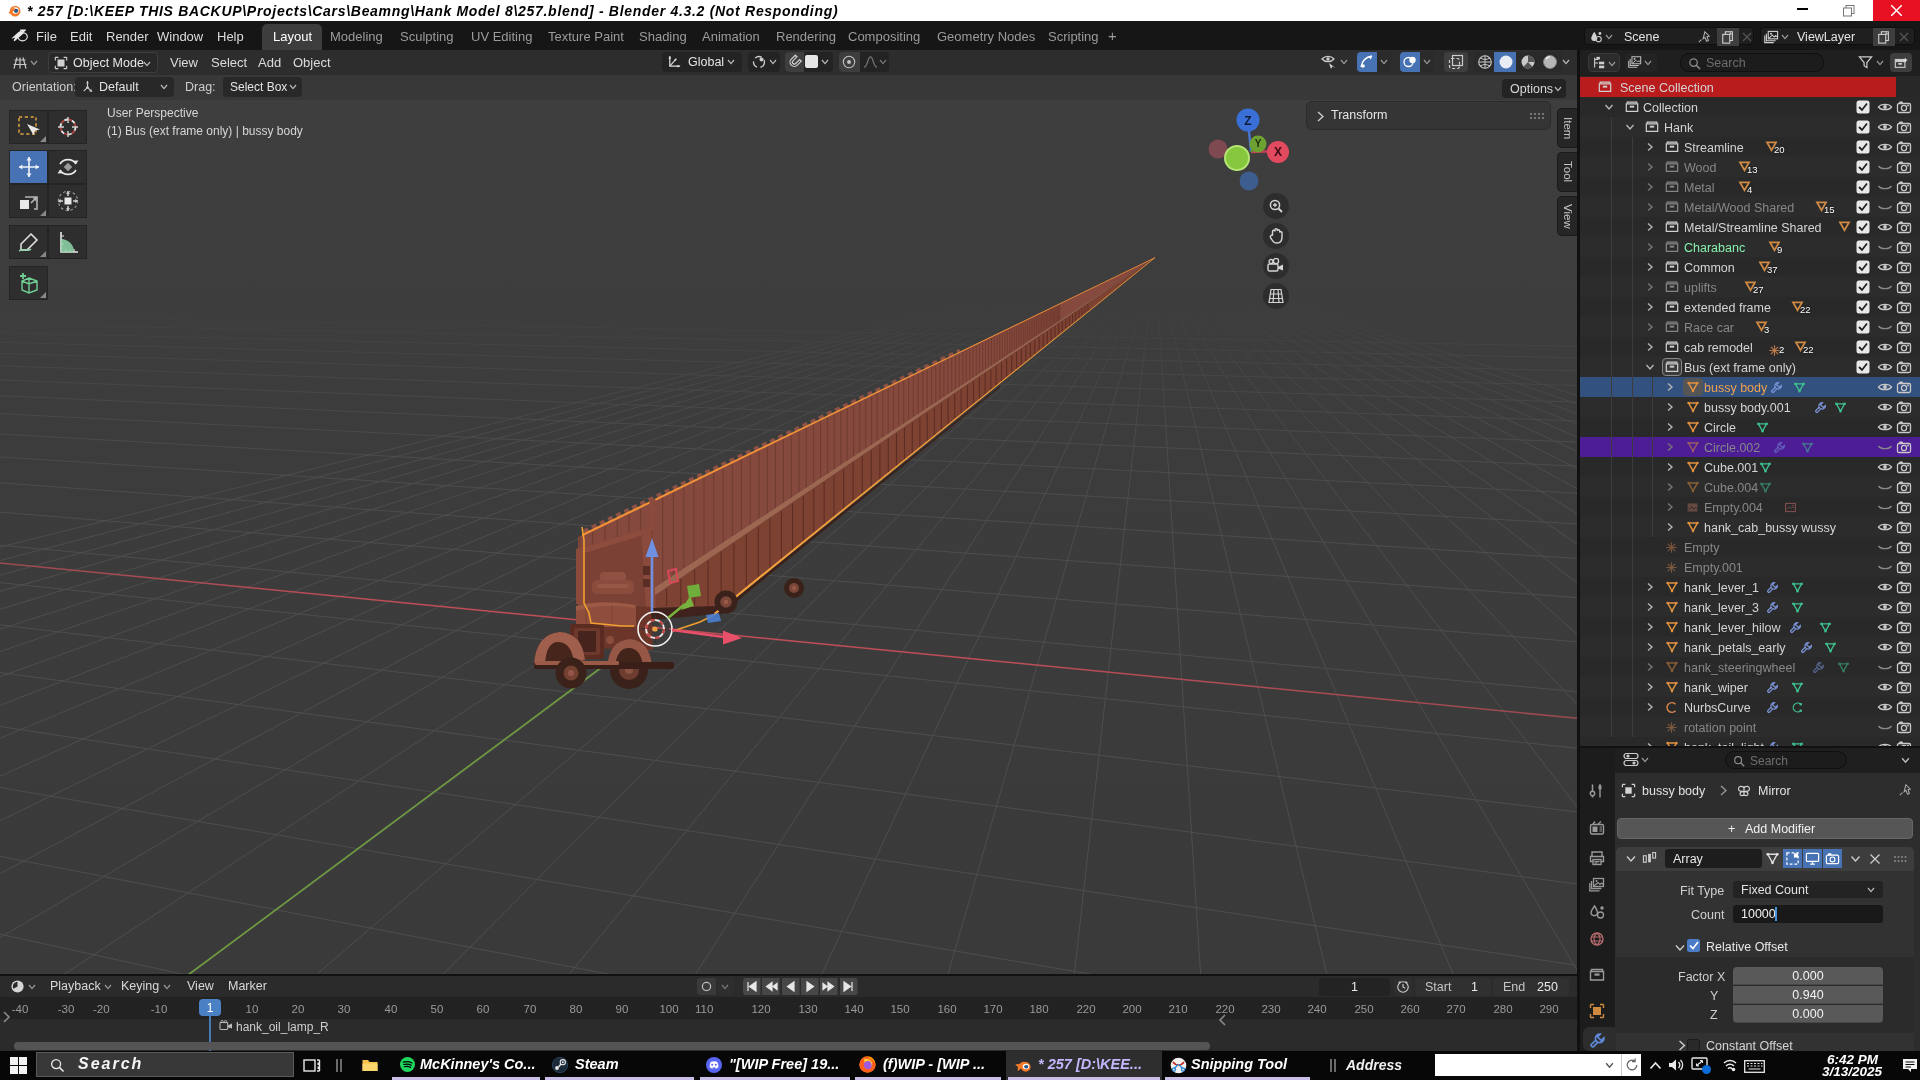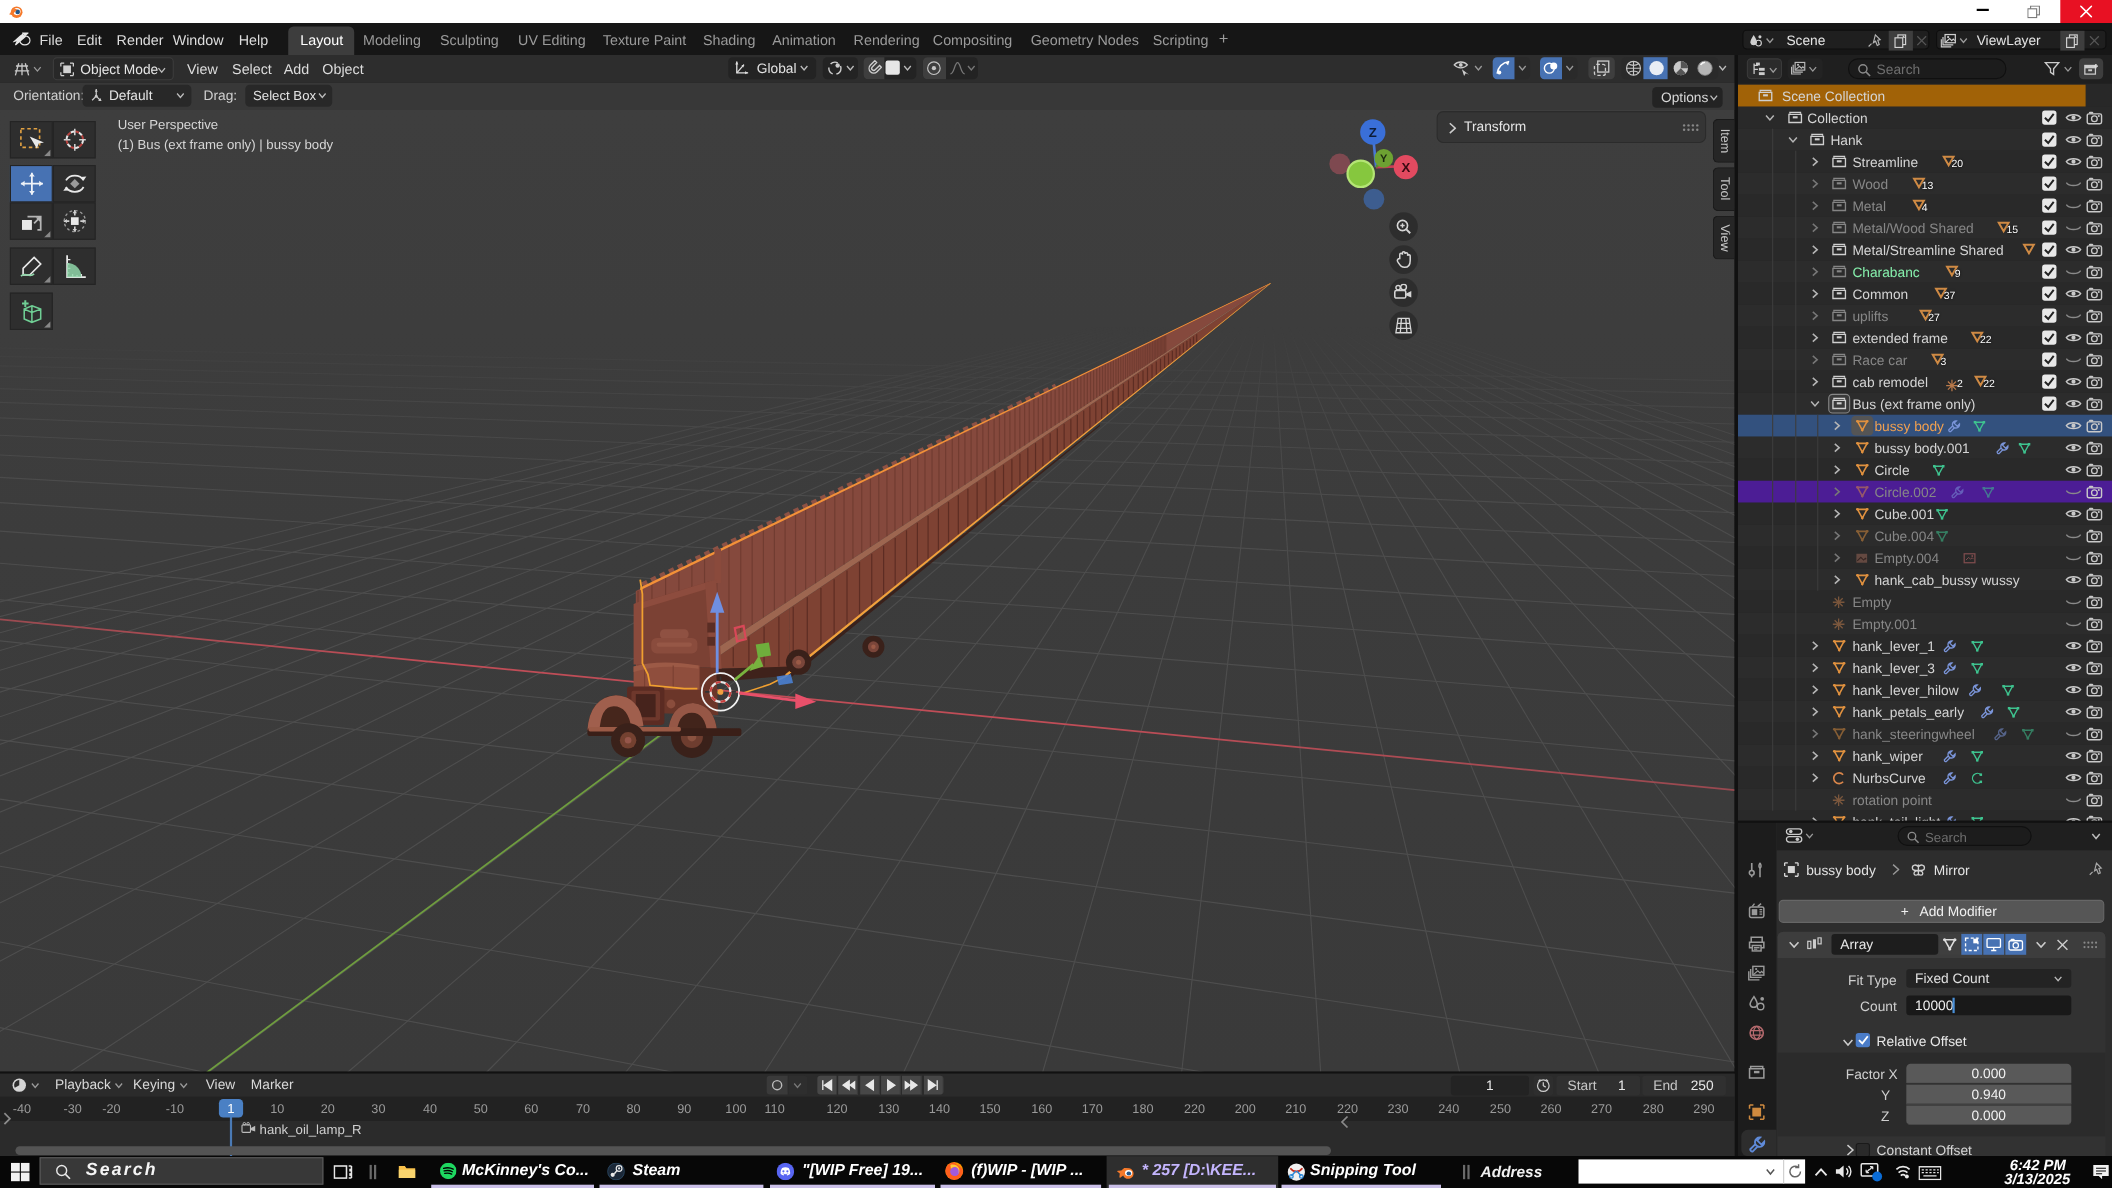--- a/index.html
+++ b/index.html
@@ -9,20 +9,21 @@
 </style></head><body>
 <div class="abs" style="left:0;top:0;width:1920px;height:1080px;background:#101010">
 
 <div class="abs" style="left:0;top:0;width:1920px;height:21px;background:#ffffff">
  <svg class="abs" style="left:7px;top:3px" width="15" height="15" viewBox="0 0 24 24">
   <circle cx="13" cy="13" r="8.5" fill="#f5792a"></circle>
   <circle cx="13.5" cy="12" r="5.2" fill="#fff"></circle>
   <circle cx="14.5" cy="12.5" r="3.4" fill="#265787"></circle>
   <path d="M2 16 L10 8 L14 9 L6 17 Z" fill="#f5792a"></path>
  </svg>
+ <div class="txt" style="left:27px;top:3px;font-size:14px;font-weight:bold;font-style:italic;color:#000;letter-spacing:0.7px">* 257 [D:\KEEP THIS BACKUP\Projects\Cars\Beamng\Hank Model 8\257.blend] - Blender 4.3.2 (Not Responding)</div>
  <div class="txt" style="left:1797px;top:8px;width:11px;height:2px;background:#000"></div>
  <svg class="abs" style="left:1843px;top:5px" width="12" height="12" viewBox="0 0 12 12">
         <rect x="3" y="0.5" width="8" height="8" fill="none" stroke="#777" stroke-width="1"></rect>
         <rect x="0.5" y="3" width="8" height="8" fill="#fff" stroke="#777" stroke-width="1"></rect>
       </svg>
  <div class="abs" style="left:1873px;top:0;width:47px;height:21px;background:#e81123">
   <svg class="abs" style="left:18px;top:5px" width="11" height="11" viewBox="0 0 10 10">
           <path d="M0 0 L10 10 M10 0 L0 10" stroke="#fff" stroke-width="1.3"></path>
         </svg>
  </div>
@@ -769,21 +770,21 @@
         </svg>
 <div class="abs" style="left:310px;top:3px;width:22px;height:19px;background:#3e3e3e;border-radius:4px">
  <svg class="abs" style="left:4px;top:3px" width="14" height="14" viewBox="0 0 16 16">
             <rect x="1.5" y="4" width="11" height="9" fill="none" stroke="#ccc" stroke-width="1.3"></rect>
             <rect x="1.5" y="4" width="11" height="3" fill="#ccc"></rect>
             <rect x="5" y="8" width="4" height="2" fill="#ccc"></rect>
             <path d="M13 2.5 L13 7 M10.8 4.7 L15.2 4.7" stroke="#ddd" stroke-width="1.5"></path>
           </svg>
 </div>
 </div>
-      <div class="abs" style="left:0;top:27px;width:316px;height:20px;background:#a16207">
+      <div class="abs" style="left:0;top:27px;width:316px;height:20px;background:#b91c1c">
         <div class="abs" style="left:18px;top:0">
           <svg width="14" height="14" viewBox="0 0 16 16" style="margin:3px 0 0 0;opacity:1">
             <path d="M1.5 4.5 L14.5 4.5 L14.5 13 L1.5 13 Z" fill="none" stroke="#cfcfcf" stroke-width="1.4"></path>
             <path d="M2.5 4 L2.5 2.5 L13.5 2.5 L13.5 4" fill="none" stroke="#cfcfcf" stroke-width="1.4"></path>
             <rect x="5.5" y="6.5" width="5" height="2.2" fill="#cfcfcf"></rect>
           </svg>
         </div>
         <div class="txt" style="left:40px;top:3.5px;font-size:12.5px;color:#d4d4d4">Scene Collection</div>
       </div>
       <div class="abs" style="left:0;top:47px;width:340px;height:20px;background:#292929">

